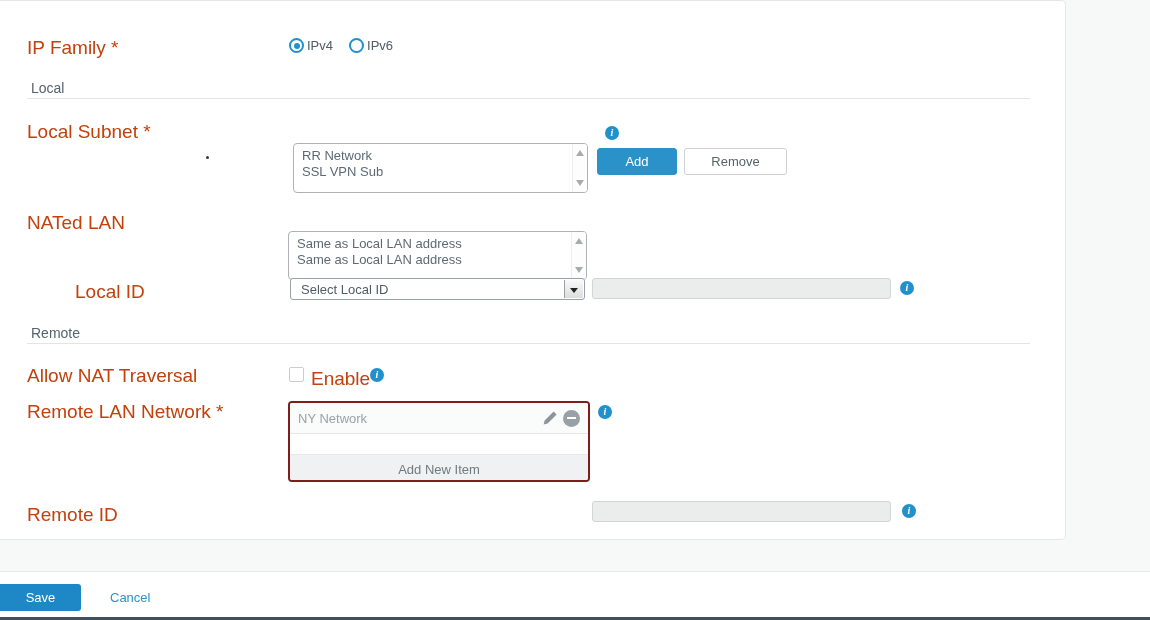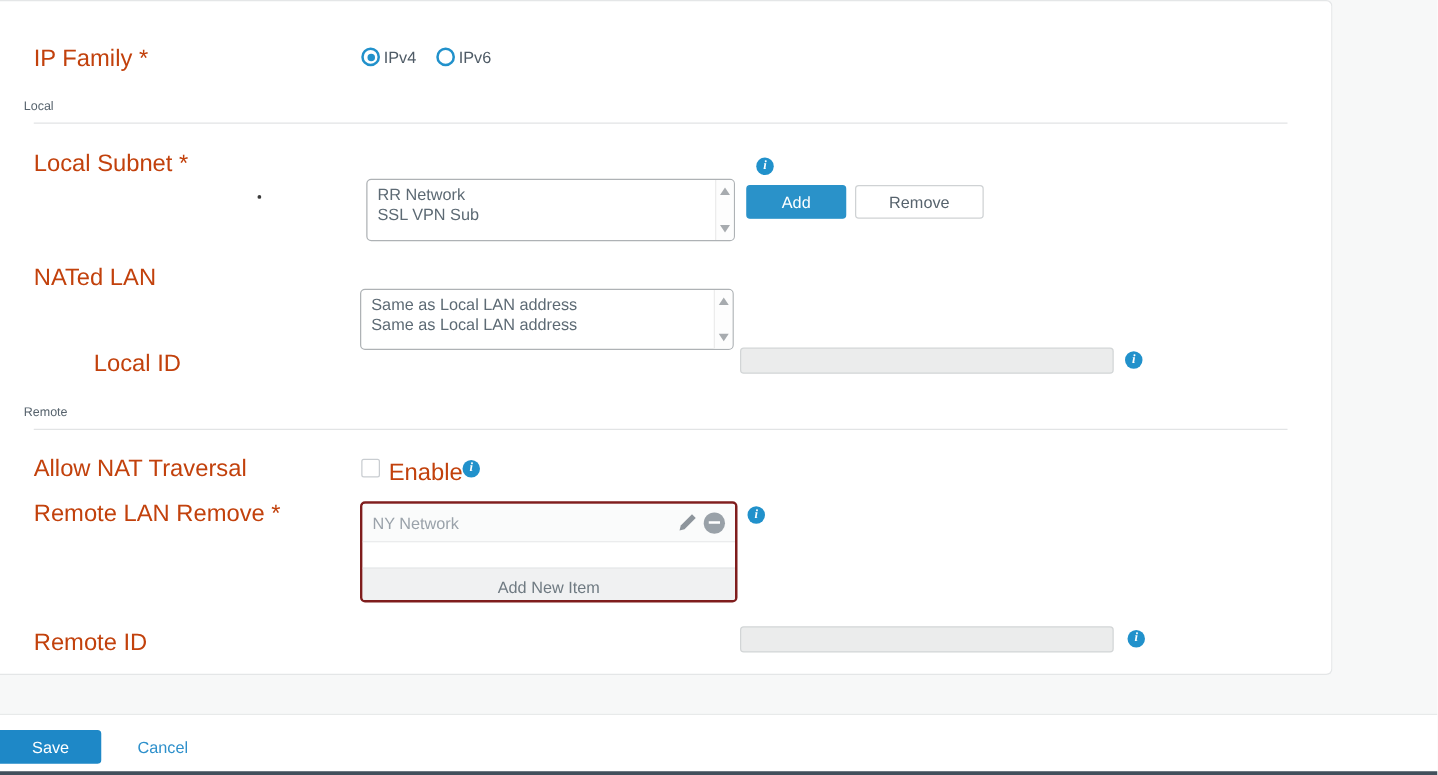--- a/index.html
+++ b/index.html
@@ -6,21 +6,21 @@
   html,body { width:1150px; height:620px; font-family:"Liberation Sans", sans-serif; }
   body { background:#f7f8f8; position:relative; overflow:hidden; }
 
   .panel {
     position:absolute; left:0; top:10; width:1066px; height:540px;
     background:#ffffff; border:1px solid #e4e6e7; border-left:none;
     border-radius:0 5px 5px 0;
   }
 
   .lbl { position:absolute; left:27px; font-size:19px; color:#c2410c; }
-  .sec-title { position:absolute; left:19px; font-size:10px; color:#57636d; }
+  .sec-title { position:absolute; left:31px; font-size:14px; color:#57636d; }
   .sec-line { position:absolute; left:27px; width:1003px; height:1px; background:#e2e4e5; }
 
   
   .radio-group { position:absolute; left:289px; top:37px; display:flex; align-items:flex-end; gap:3px; }
   .radio { width:15px; height:15px; border:2px solid #2191cb; border-radius:50%; background:#fff; position:relative; display:inline-block; }
   .radio.selected::after { content:""; position:absolute; left:2.5px; top:2.5px; width:6px; height:6px; border-radius:50%; background:#2191cb; }
   .radio-label { font-size:13px; color:#4f5b66; margin-right:13px; }
 
   
   .listbox { position:absolute; background:#fff; border:1px solid #aeb2b5; border-radius:4px; overflow:hidden;margin-top:20px; }
@@ -112,32 +112,36 @@
       <div class="item">Same as Local LAN address</div>
       <div class="item">Same as Local LAN address</div>
     </div>
     <div class="vscroll">
       <span class="arr-up"></span>
       <span class="arr-dn"></span>
     </div>
   </div>
 
   <div class="lbl" style="top:280px;margin-left:48px;">Local ID</div>
+  <div class="select" style="left:290px; top:277px;">
+    <span class="sel-text">Select Local ID</span>
+    <span class="sel-btn"></span>
+  </div>
   <div class="dis-input" style="left:592px; top:277px;"></div>
   <span class="info" style="left:900px; top:280px;">i</span>
 
   <div class="sec-title" style="top:324px;">Remote</div>
   <div class="sec-line" style="top:342px;"></div>
 
   <div class="lbl" style="top:364px;">Allow NAT Traversal</div>
   <span class="checkbox" style="left:289px; top:366px;"></span>
   <span class="lbl" style="left:311px; top:367px;">Enable</span>
   <span class="info" style="left:370px; top:367px;">i</span>
 
-  <div class="lbl" style="top:400px;">Remote LAN Remove *</div>
+  <div class="lbl" style="top:400px;">Remote LAN Network *</div>
   <div class="rl-widget">
     <div class="rl-row1">
       <span class="rl-name">NY Network</span>
       <svg class="icon-pencil" viewBox="0 0 16 16">
         <path d="M11.6 1.4 L14.6 4.4 L5.6 13.4 L1.6 14.4 L2.6 10.4 Z" fill="#8d959c"></path>
       </svg>
       <span class="icon-minus"></span>
     </div>
     <div class="rl-mid"></div>
     <div class="rl-add">Add New Item</div>

